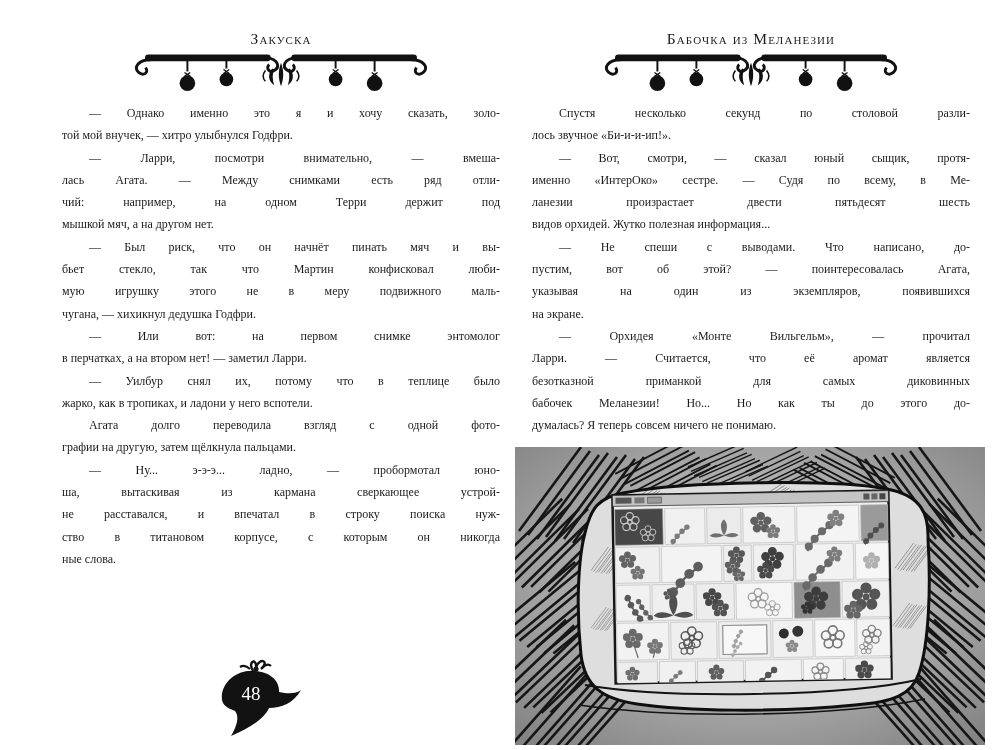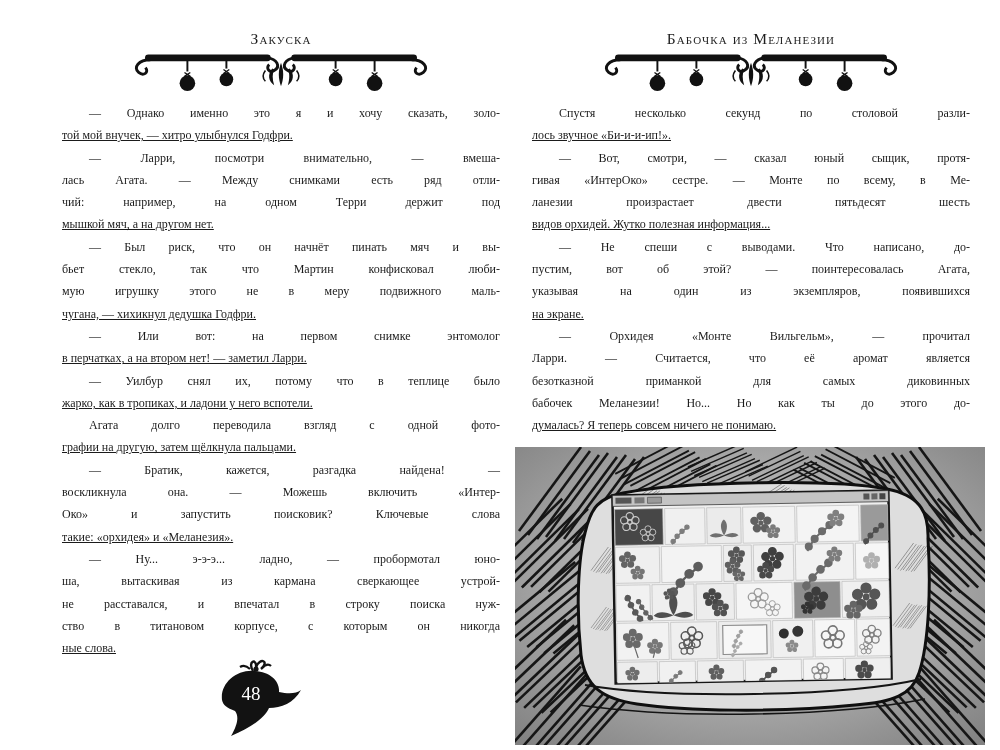--- a/index.html
+++ b/index.html
@@ -14,21 +14,21 @@
     font-variant-caps:small-caps;
     font-size:15.5px;
     letter-spacing:1.1px;
     color:#1e1e1e;
   }
   .ornament { display:block; margin:1px auto 0; }
   .bodytext { margin-top:8px; font-size:12px; line-height:22.3px; }
   .para { margin:0; }
   .tline { text-align:justify; text-align-last:justify; }
   .tline.first { text-indent:27px; }
-  .tline.last  { text-align-last:left;text-decoration:underline; }
+  .tline.last  { text-align-last:left; }
   .hat { position:absolute; left:210px; top:656px; }
   .illustration { position:absolute; left:515px; top:447px; }
 </style>
 </head>
 <body>
 
 <svg width="0" height="0" style="position:absolute" aria-hidden="true">
   <defs>
     <g id="scrollbar">
       <path d="M26,11 C14,11 8,19 14,24 C19,28 25,24 21,19" fill="none" stroke="#111" stroke-width="3"></path>
@@ -83,26 +83,20 @@
         </div>
         <div class="para">
           <div class="tline first">— Уилбур снял их, потому что в теплице было</div>
           <div class="tline last">жарко, как в тропиках, и ладони у него вспотели.</div>
         </div>
         <div class="para">
           <div class="tline first">Агата долго переводила взгляд с одной фото-</div>
           <div class="tline last">графии на другую, затем щёлкнула пальцами.</div>
         </div>
         <div class="para">
-          <div class="tline first">— Братик, кажется, разгадка найдена! —</div>
-          <div class="tline">воскликнула она. — Можешь включить «Интер-</div>
-          <div class="tline">Око» и запустить поисковик? Ключевые слова</div>
-          <div class="tline last">такие: «орхидея» и «Меланезия».</div>
-        </div>
-        <div class="para">
           <div class="tline first">— Ну... э-э-э... ладно, — пробормотал юно-</div>
           <div class="tline">ша, вытаскивая из кармана сверкающее устрой-</div>
           <div class="tline">не расставался, и впечатал в строку поиска нуж-</div>
           <div class="tline">ство в титановом корпусе, с которым он никогда</div>
           <div class="tline last">ные слова.</div>
         </div>
       </div>
   </div>
 
   <div class="page right">
@@ -112,21 +106,21 @@
       <use href="#scrollbar" transform="translate(320,0) scale(-1,1)"></use>
       <use href="#fleur" transform="translate(160,18)"></use>
     </svg>
     <div class="bodytext">
         <div class="para">
           <div class="tline first">Спустя несколько секунд по столовой разли-</div>
           <div class="tline last">лось звучное «Би-и-и-ип!».</div>
         </div>
         <div class="para">
           <div class="tline first">— Вот, смотри, — сказал юный сыщик, протя-</div>
-          <div class="tline">гивая «ИнтерОко» сестре. — Монте по всему, в Ме-</div>
+          <div class="tline">именно «ИнтерОко» сестре. — Судя по всему, в Ме-</div>
           <div class="tline">ланезии произрастает двести пятьдесят шесть</div>
           <div class="tline last">видов орхидей. Жутко полезная информация...</div>
         </div>
         <div class="para">
           <div class="tline first">— Не спеши с выводами. Что написано, до-</div>
           <div class="tline">пустим, вот об этой? — поинтересовалась Агата,</div>
           <div class="tline">указывая на один из экземпляров, появившихся</div>
           <div class="tline last">на экране.</div>
         </div>
         <div class="para">

